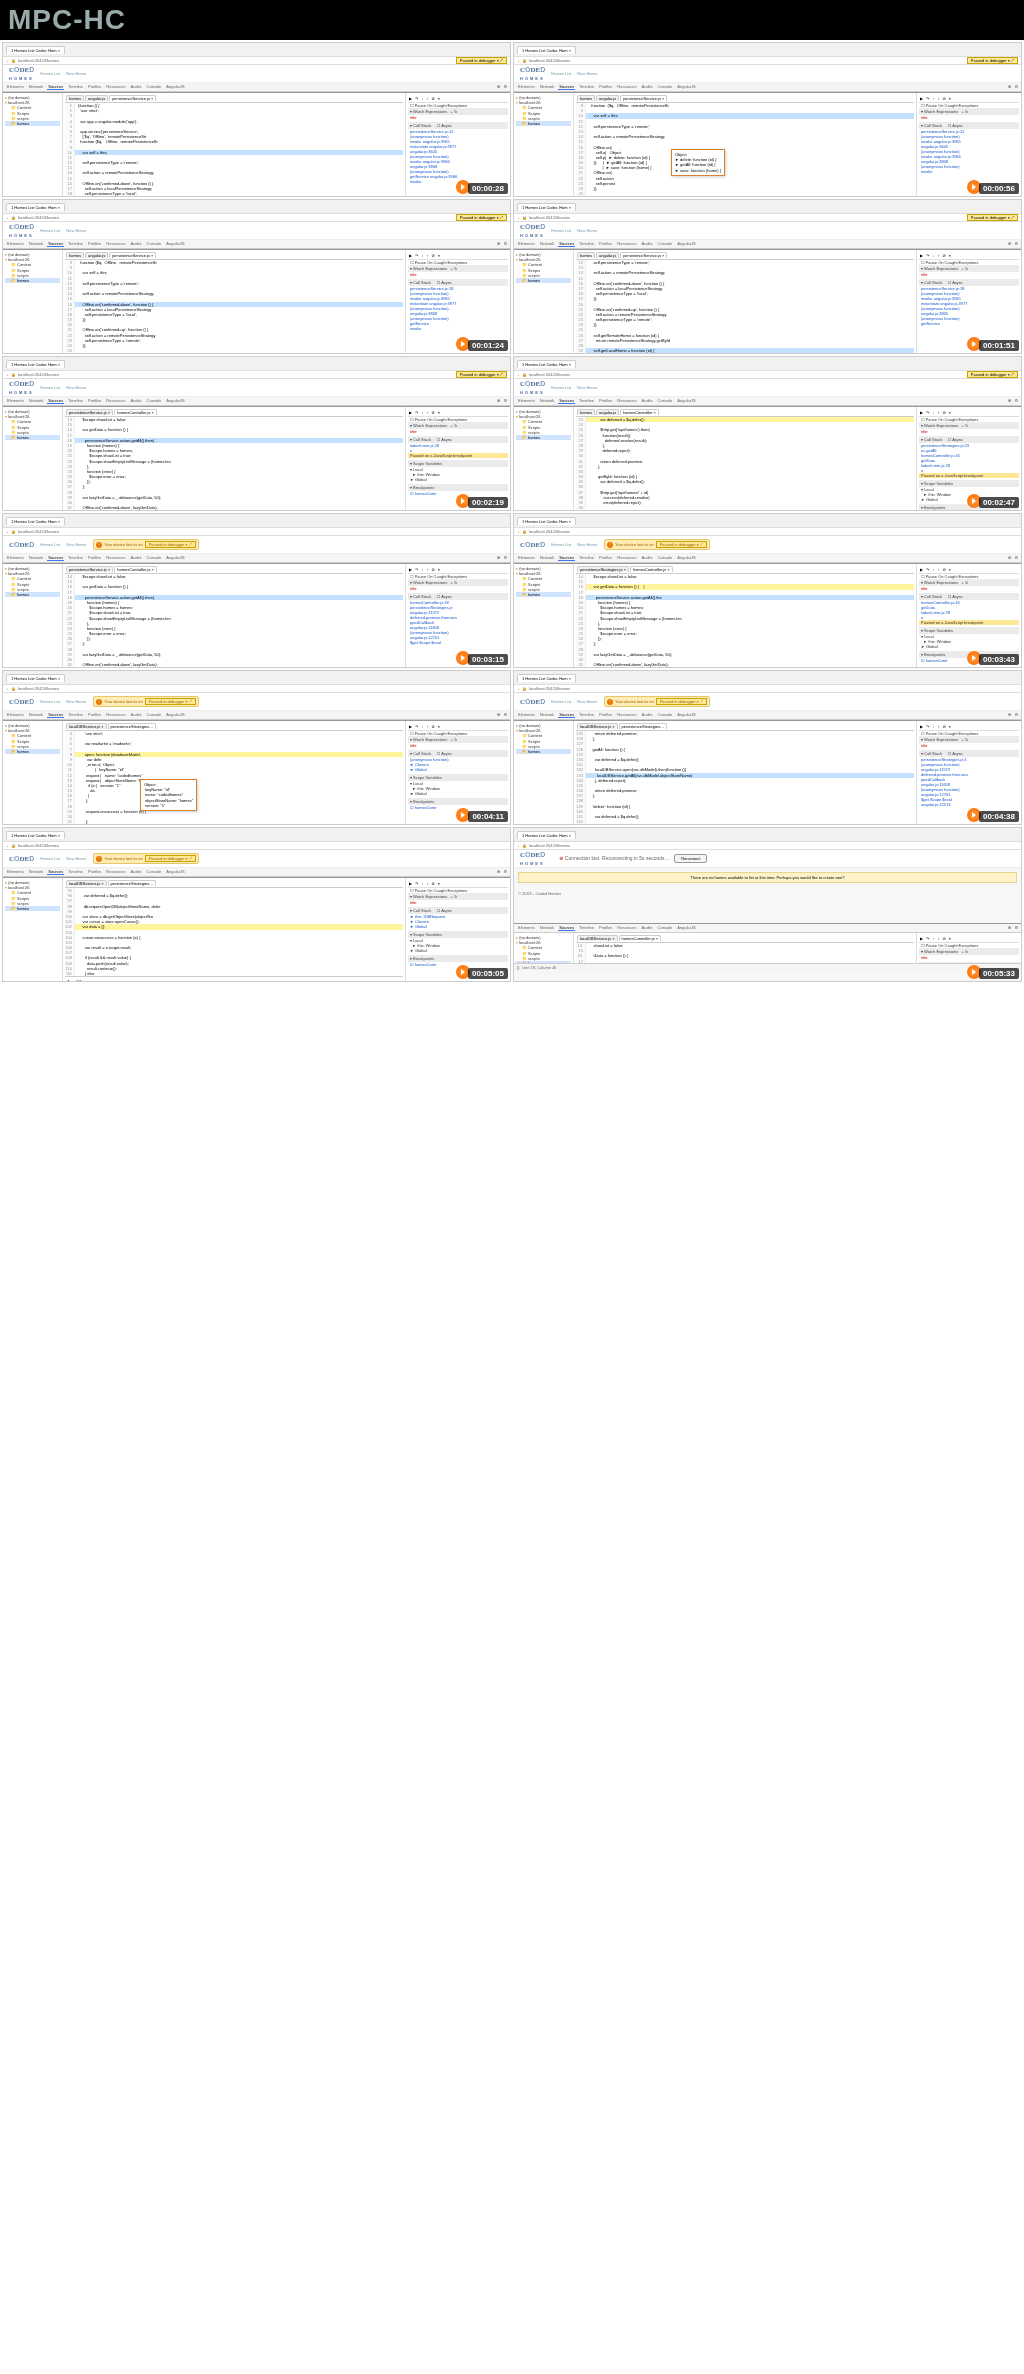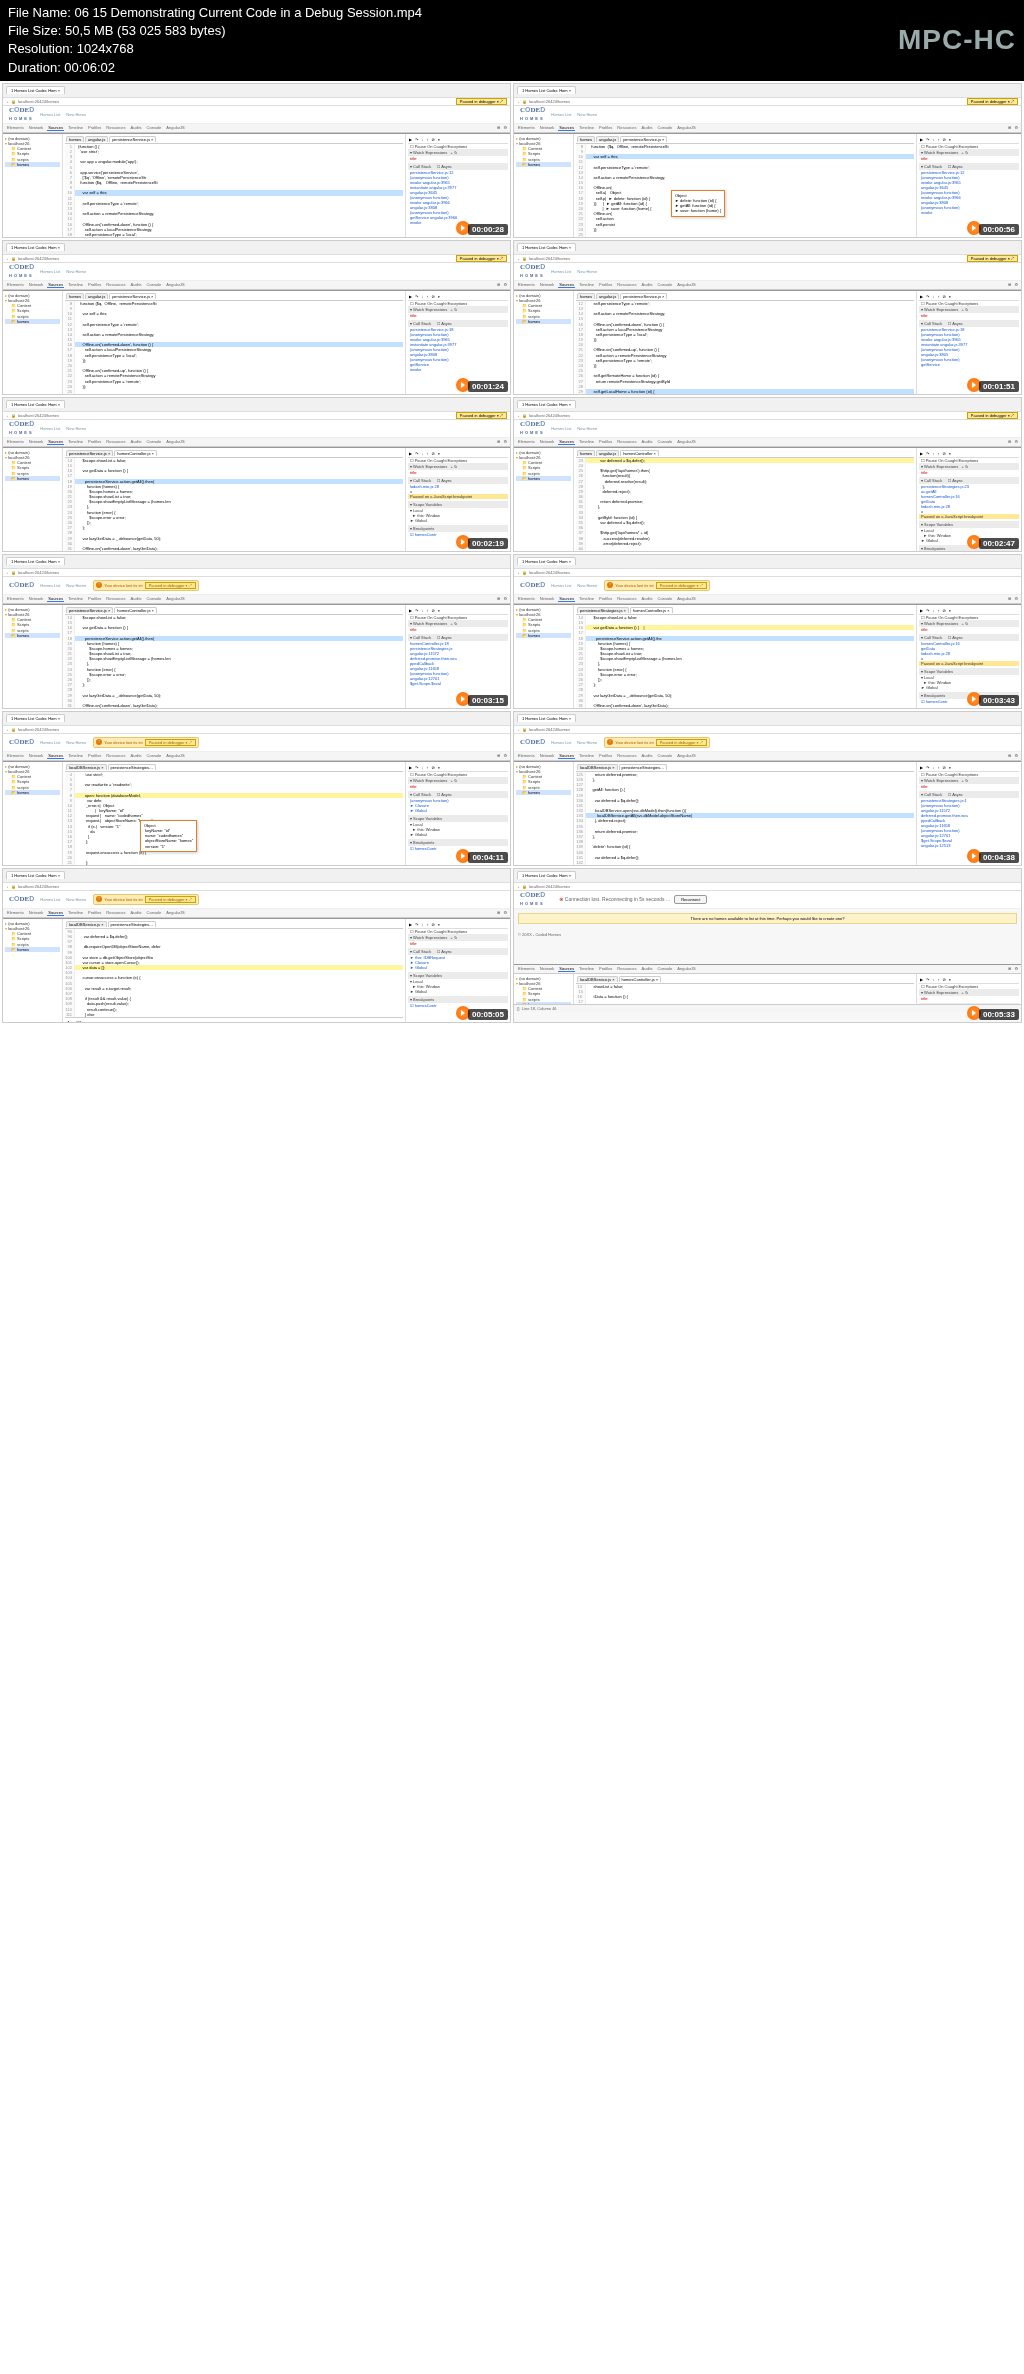--- a/index.html
+++ b/index.html
@@ -55,26 +55,20 @@
 .info-banner { background:#fdf2c8; border:1px solid #e6d58a; padding:2px 4px; font-size:4px; text-align:center; margin:4px; }
 .red-x { color:#c00; font-size:5px; }
 .toolbar-btm { height:8px; border-top:1px solid #ccc; background:#f5f5f5; font-size:4px; padding:0 3px; display:flex; align-items:center; color:#666; }
 .debugger-btns { display:flex; gap:3px; margin-left:auto; font-size:4px; }
 .debugger-btns span { color:#555; }
 </style>
 </head>
 <body>
 
 <div class="header">
-  <div class="header-info">
-    <div>File Name: 06 15 Demonstrating Current Code in a Debug Session.mp4</div>
-    <div>File Size: 50,5 MB (53 025 583 bytes)</div>
-    <div>Resolution: 1024x768</div>
-    <div>Duration: 00:06:02</div>
-  </div>
   <div class="mpc-logo">MPC-HC</div>
 </div>
 
 <div class="thumbs-grid" id="grid">
     <div class="thumb">
     <div class="browser-top">
         <span class="tab">1 Homes List   Codec Hom   ×</span>
       </div>
     <div class="addr-bar"><span>←</span>&nbsp;<span class="url">🔒 localhost:26424/homes</span><span class="dbg-paused">Paused in debugger  ⏸ ↗</span></div>
     <div class="app-bar">

